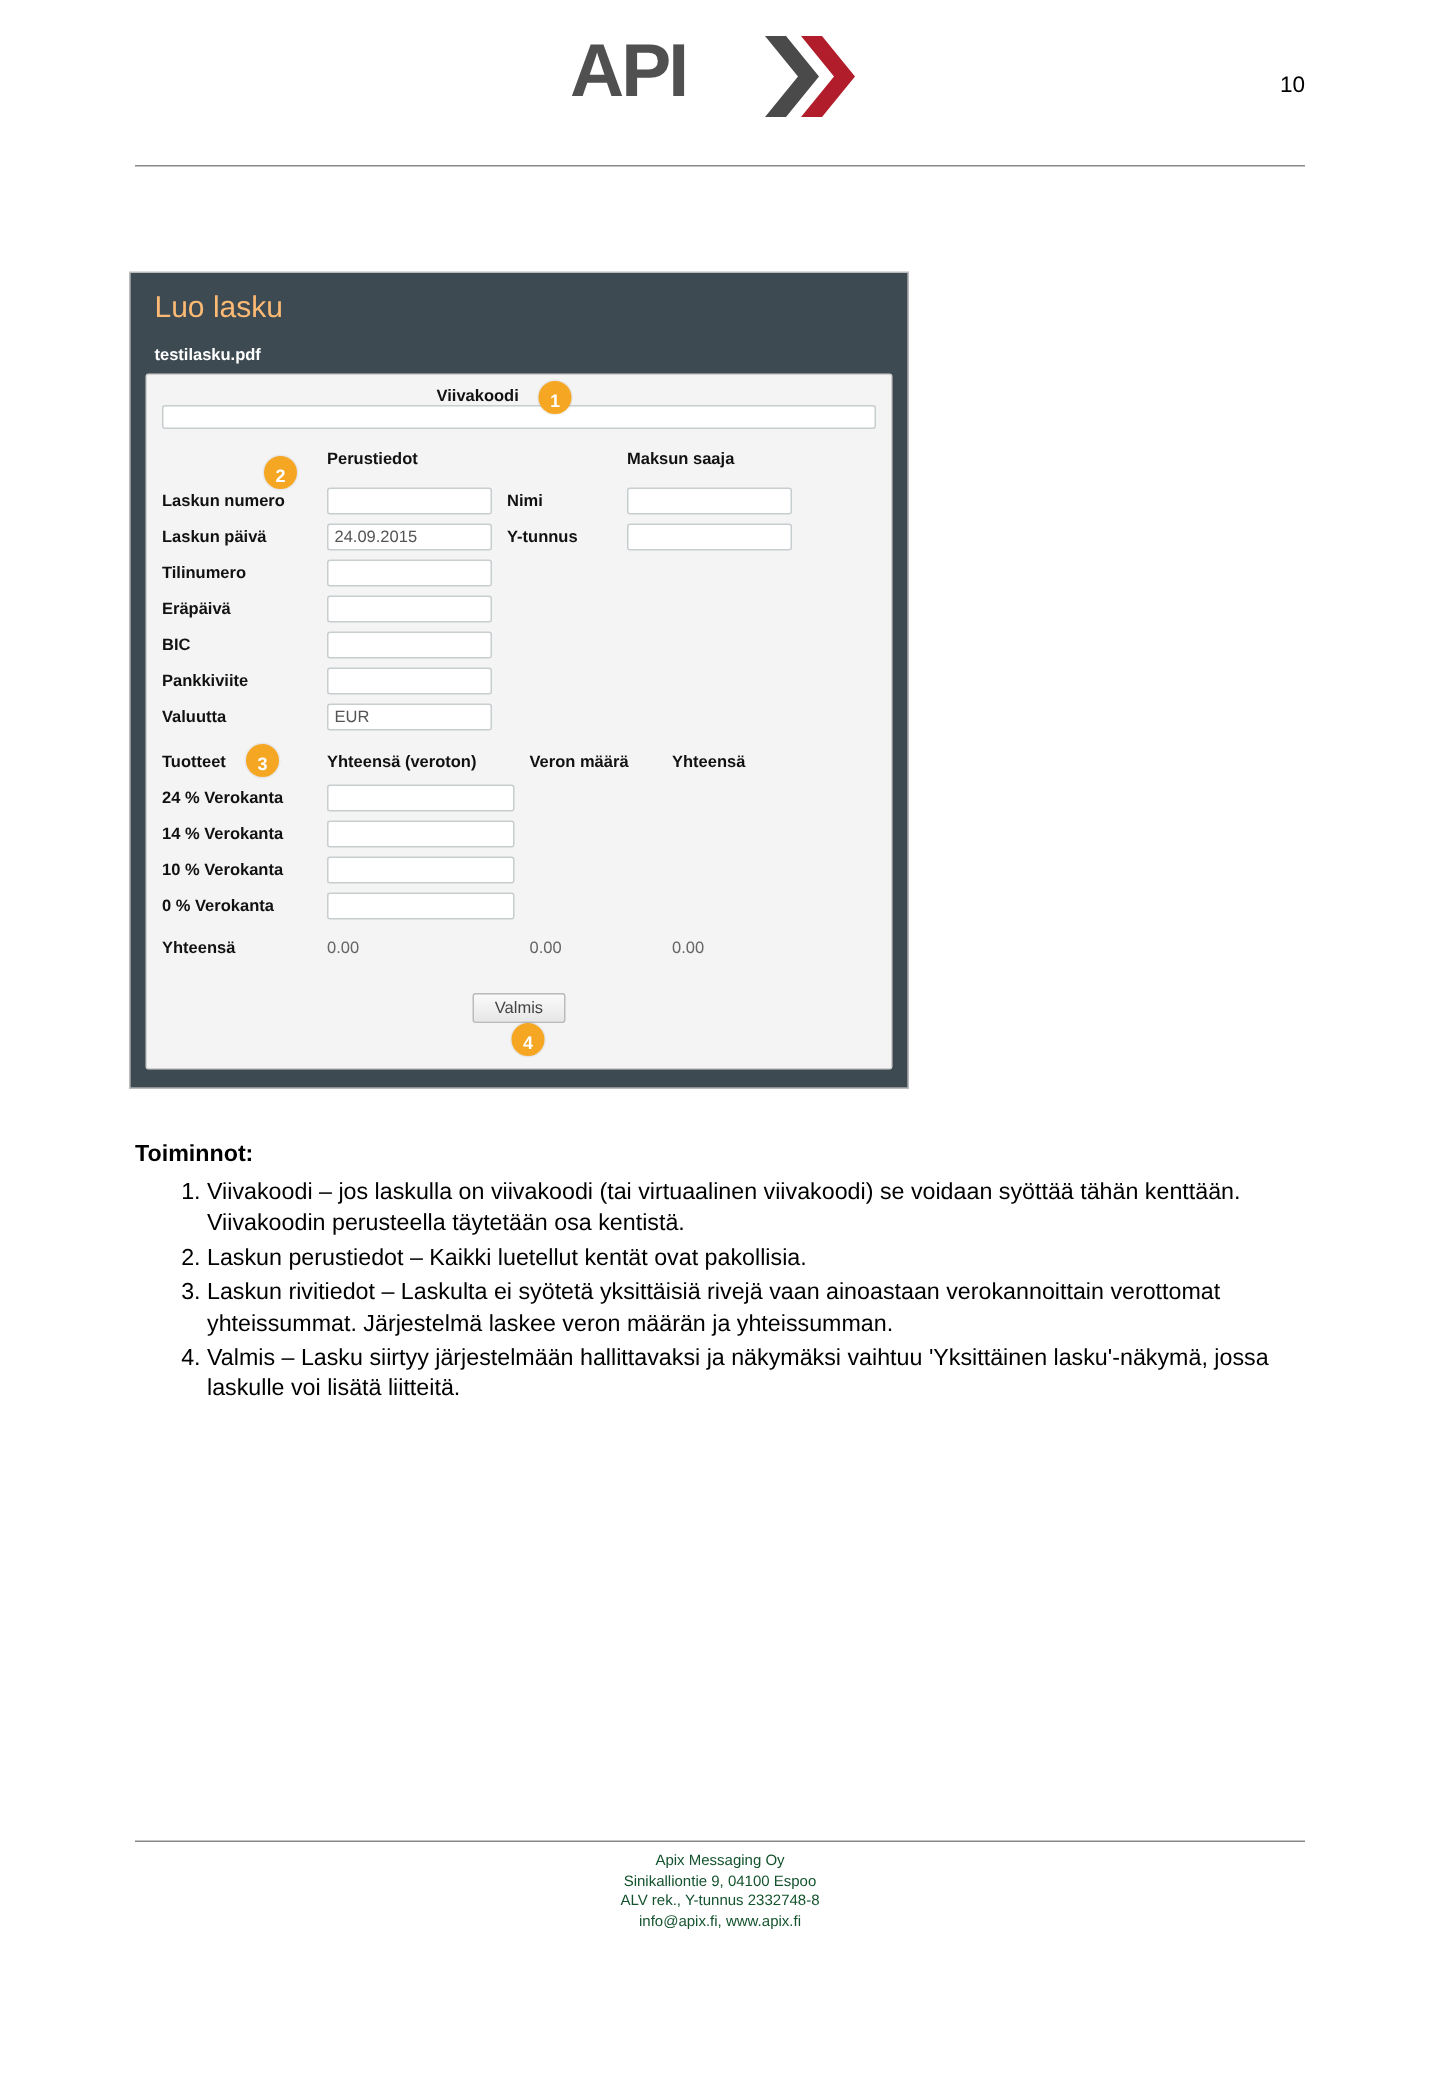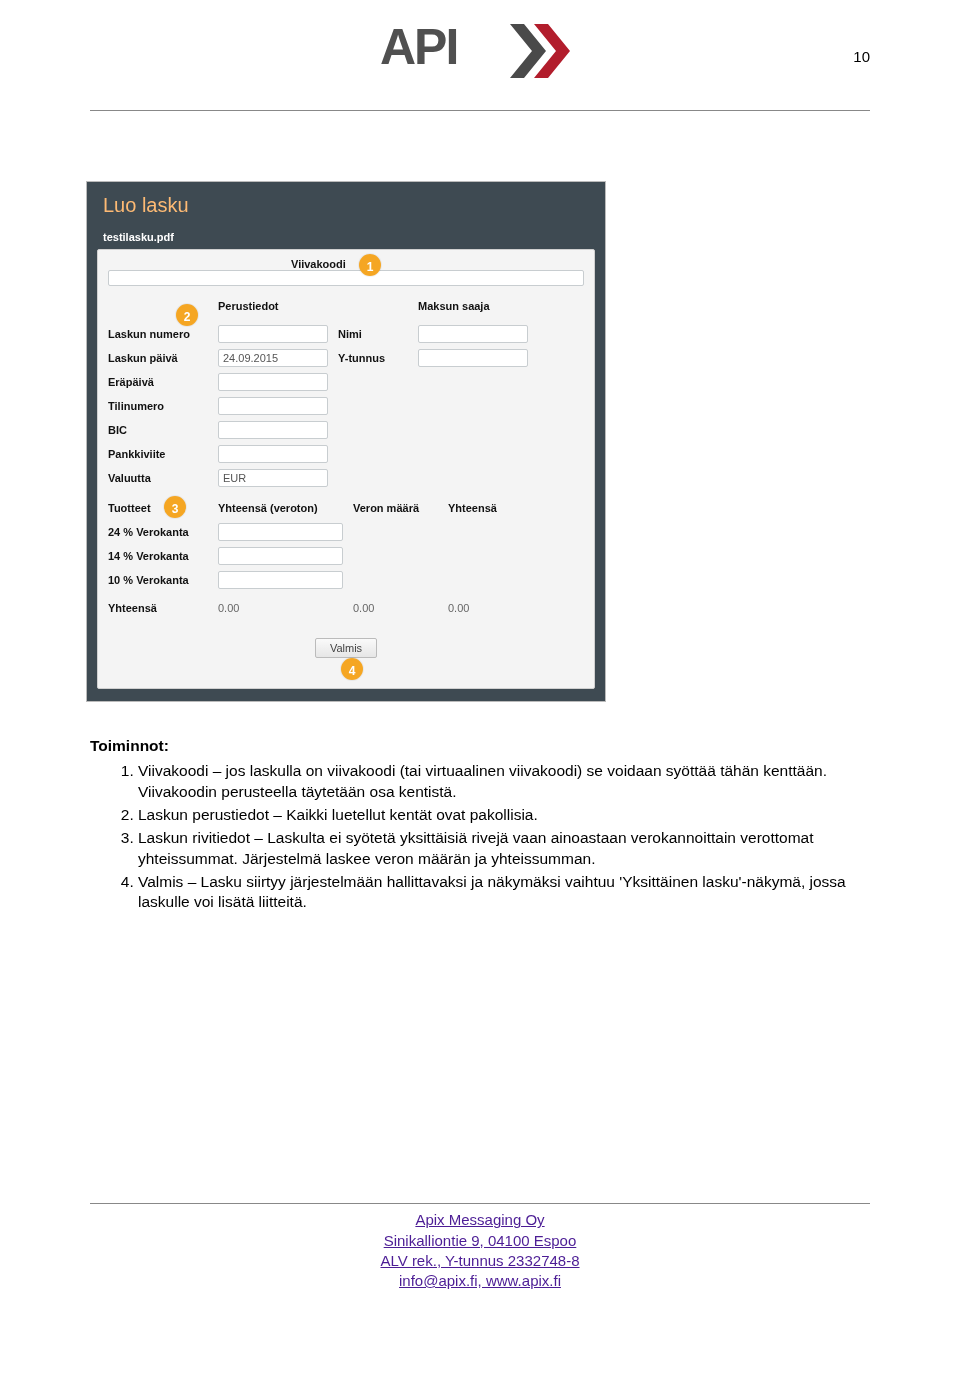--- a/index.html
+++ b/index.html
@@ -153,25 +153,24 @@
     margin-top: 4px;
   }
   .body-text li { margin-bottom: 2px; }
 
   
   .footer {
     margin-top: 290px;
     border-top: 1px solid #888;
     padding-top: 6px;
     text-align: center;
-    font-size: 15px;
-    color: #4c1d95;
+    font-size: 10px;
+    color: #14532d;
     line-height: 1.35;
     padding-bottom: 18px;
-    text-decoration: underline;
   }
 </style>
 </head>
 <body>
 
 <div class="page">
 
   <div class="header">
     <div class="logo">
       <svg width="200" height="62" viewBox="0 0 200 62">
@@ -220,26 +219,26 @@
         </div>
 
         <div class="row">
           <div class="col-a cell-label">Laskun päivä</div>
           <div class="col-b"><input class="inp inp-med" value="24.09.2015" style=""></div>
           <div class="col-c">Y-tunnus</div>
           <div class="col-d"><input class="inp inp-med" style=""></div>
         </div>
 
         <div class="row">
+          <div class="col-a cell-label">Tilinumero</div>
+          <div class="col-b"><input class="inp inp-med" style=""></div>
+        </div>
+
+        <div class="row">
           <div class="col-a cell-label">Eräpäivä</div>
-          <div class="col-b"><input class="inp inp-med" style=""></div>
-        </div>
-
-        <div class="row">
-          <div class="col-a cell-label">Tilinumero</div>
           <div class="col-b"><input class="inp inp-med" style=""></div>
         </div>
 
         <div class="row">
           <div class="col-a cell-label">BIC</div>
           <div class="col-b"><input class="inp inp-med" style=""></div>
         </div>
 
         <div class="row">
           <div class="col-a cell-label">Pankkiviite</div>
@@ -268,20 +267,26 @@
             <div class="col-d2"></div>
         </div>
         <div class="row prod prod-row">
           <div class="col-a cell-label">14 % Verokanta</div>
           <div class="col-b"><input class="inp" style=""></div>
           <div class="col-c2"></div>
             <div class="col-d2"></div>
         </div>
         <div class="row prod prod-row">
           <div class="col-a cell-label">10 % Verokanta</div>
+          <div class="col-b"><input class="inp" style=""></div>
+          <div class="col-c2"></div>
+            <div class="col-d2"></div>
+        </div>
+        <div class="row prod prod-row">
+          <div class="col-a cell-label">0 % Verokanta</div>
           <div class="col-b"><input class="inp" style=""></div>
           <div class="col-c2"></div>
             <div class="col-d2"></div>
         </div>
 
         <div class="row prod" style="margin-top:4px;">
           <div class="col-a cell-label">Yhteensä</div>
           <div class="col-b" style="color:#666;">0.00</div>
           <div class="col-c2" style="font-weight:normal;color:#666;">0.00</div>
           <div class="col-d2" style="font-weight:normal;color:#666;">0.00</div>

